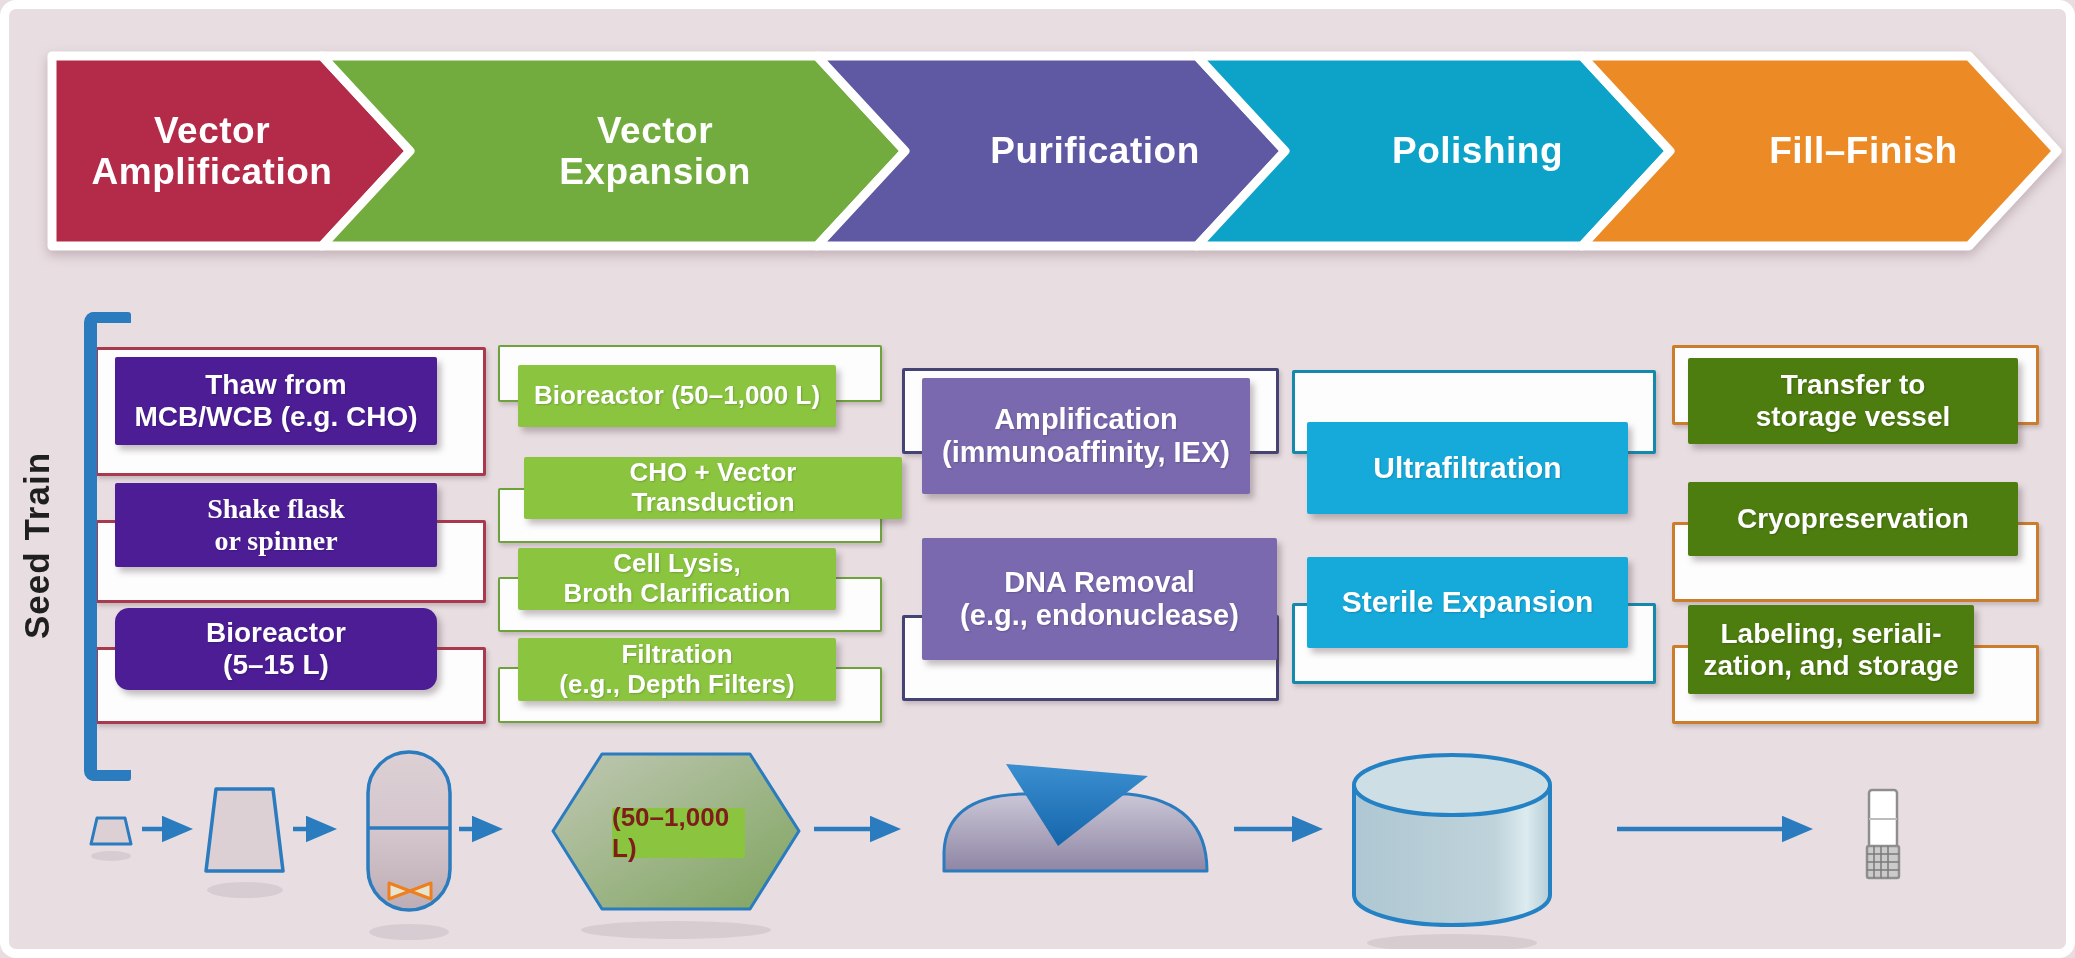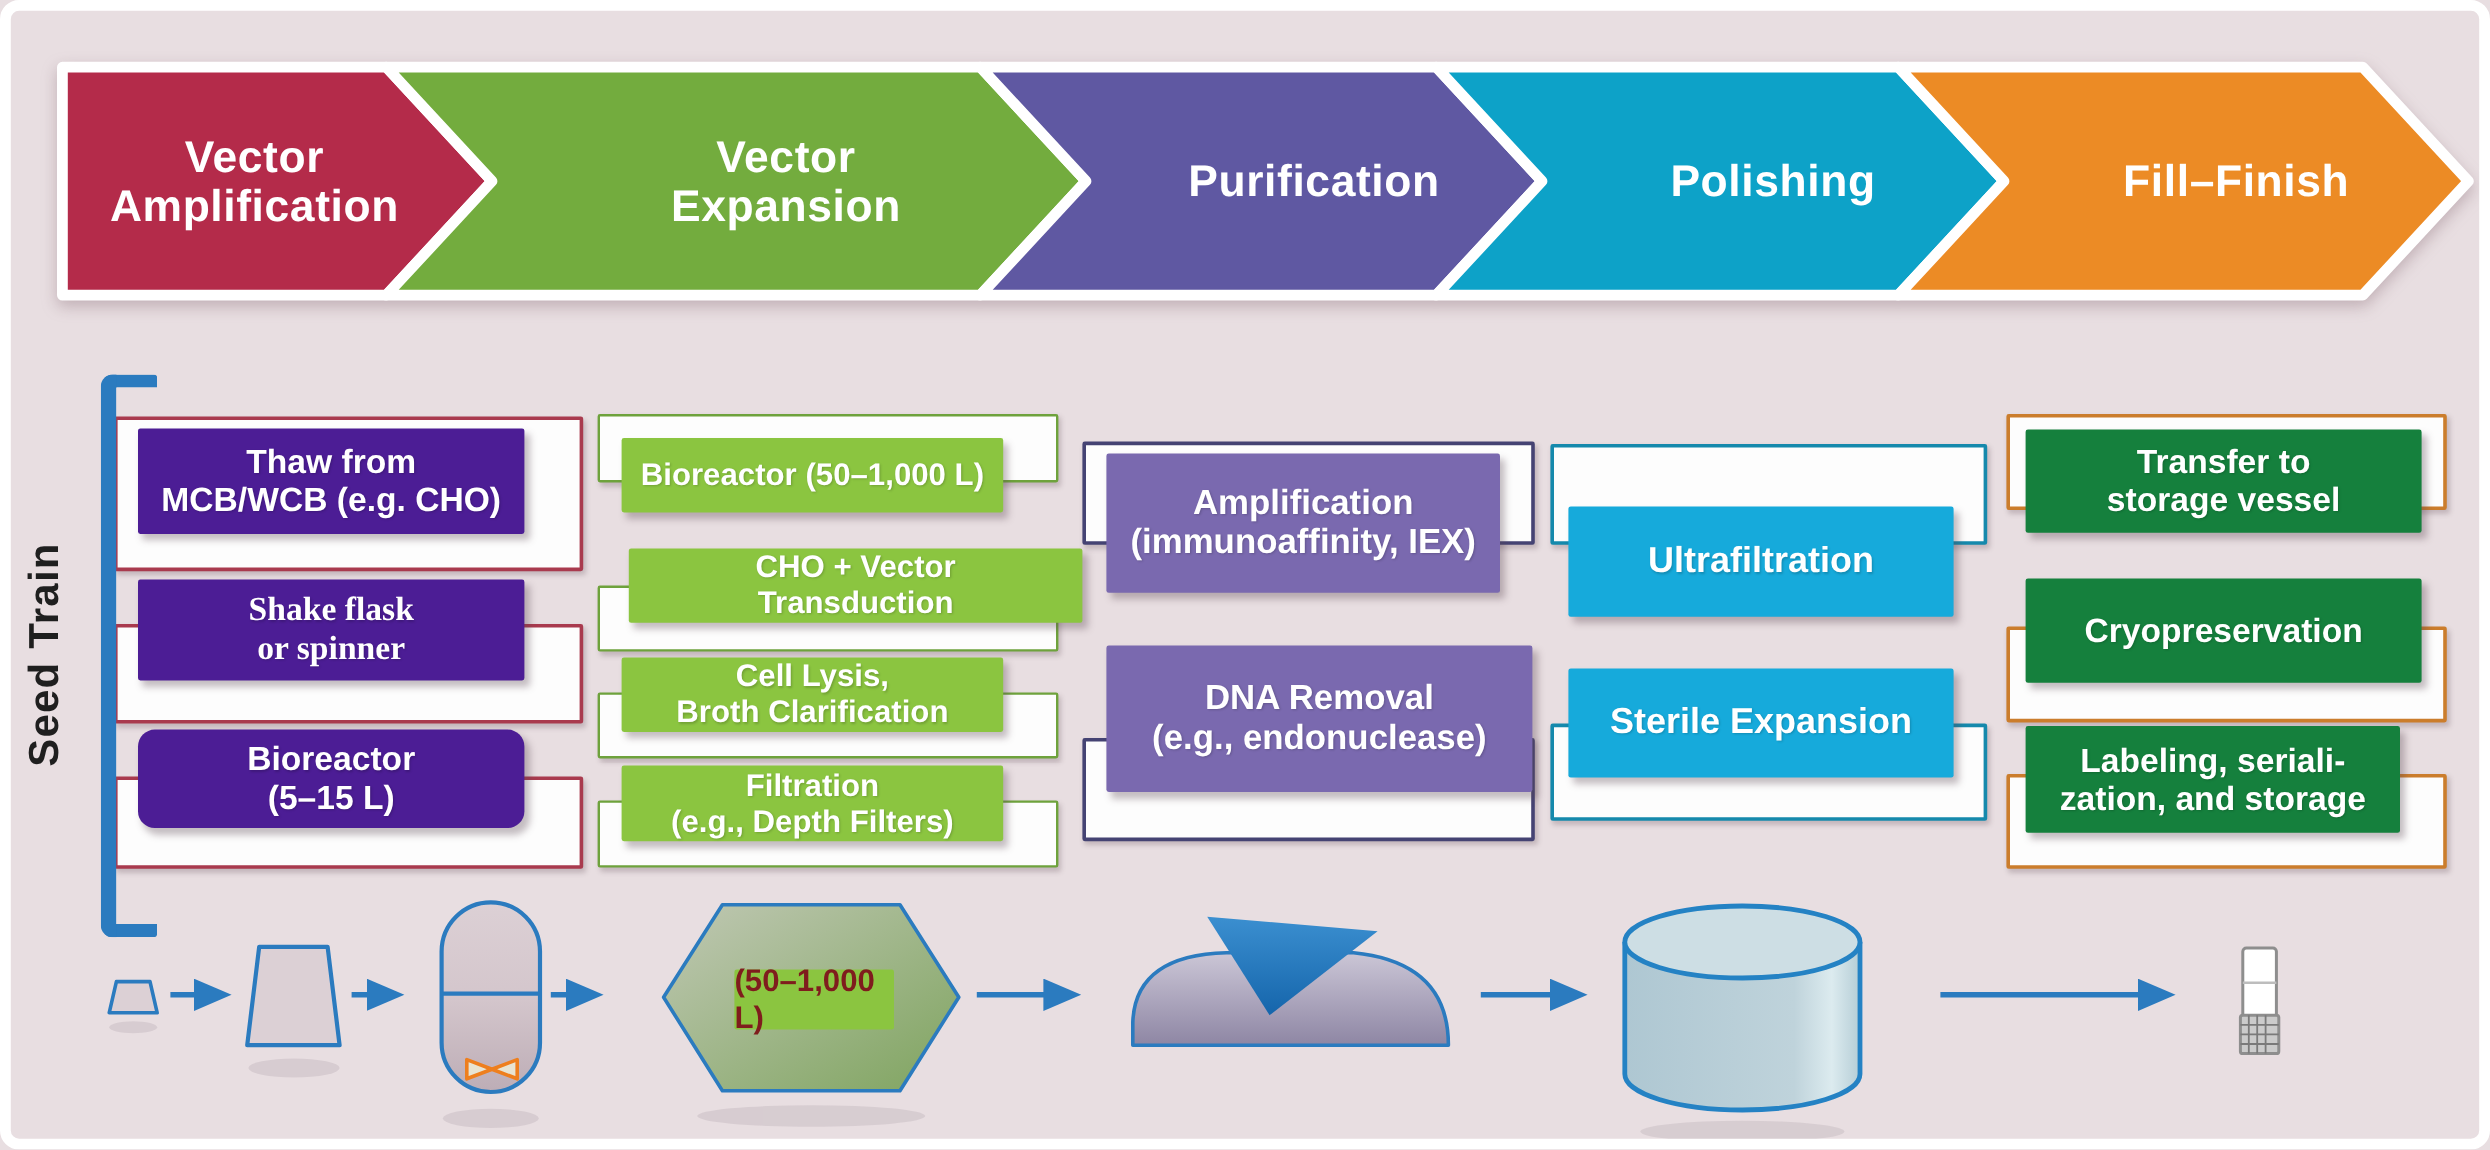--- a/index.html
+++ b/index.html
@@ -26,21 +26,21 @@
   .sb{
     position:absolute;z-index:2;display:flex;align-items:center;justify-content:center;
     color:#fff;font-weight:bold;text-align:center;line-height:1.14;white-space:pre-line;
     border-radius:2px;box-shadow:4px 5px 6px rgba(90,70,80,.35);
     text-shadow:1px 1px 2px rgba(0,0,0,.18);
   }
   .sb.red{background:#4c1d95;font-size:28px;}
   .sb.green{background:#8bc540;font-size:26px;}
   .sb.purple{background:#7a69af;font-size:29px;}
   .sb.cyan{background:#16aadb;font-size:30px;}
-  .sb.orange{background:#15803d;font-size:28px;}
+  .sb.orange{background:#4d7c0f;font-size:28px;}
   .bracket{
     position:absolute;left:84px;top:312px;width:34px;height:447px;z-index:3;
     border-left:13px solid #2b7bbf;border-top:11px solid #2b7bbf;border-bottom:11px solid #2b7bbf;
     border-radius:10px 3px 3px 10px;
   }
   .seed-train{
     position:absolute;left:10px;top:430px;width:54px;height:230px;z-index:3;
     display:flex;align-items:center;justify-content:center;
     writing-mode:vertical-rl;transform:rotate(180deg);
     font-size:35px;font-weight:600;color:#1f1f1f;letter-spacing:1px;
@@ -109,22 +109,22 @@
 <div class="ub cyan" style="left:1292px;top:370px;width:358px;height:78px;"></div>
 <div class="ub cyan" style="left:1292px;top:603px;width:358px;height:75px;"></div>
 <div class="sb cyan" style="left:1307px;top:422px;width:321px;height:92px;">Ultrafiltration</div>
 <div class="sb cyan" style="left:1307px;top:557px;width:321px;height:91px;">Sterile Expansion</div>
 
 <div class="ub orange" style="left:1672px;top:345px;width:361px;height:74px;"></div>
 <div class="ub orange" style="left:1672px;top:522px;width:361px;height:74px;"></div>
 <div class="ub orange" style="left:1672px;top:645px;width:361px;height:73px;"></div>
 <div class="sb orange" style="left:1688px;top:358px;width:330px;height:86px;">Transfer to
 storage vessel</div>
-<div class="sb orange" style="left:1688px;top:482px;width:330px;height:87px;">Cryopreservation</div>
-<div class="sb orange" style="left:1688px;top:605px;width:312px;height:89px;">Labeling, seriali-
+<div class="sb orange" style="left:1688px;top:482px;width:330px;height:74px;">Cryopreservation</div>
+<div class="sb orange" style="left:1688px;top:605px;width:286px;height:89px;">Labeling, seriali-
 zation, and storage</div>
 
 <svg id="equip-svg" style="left:0;top:740px;" width="2075" height="218" viewBox="0 0 2075 218">
   <defs>
     <marker id="arr" markerWidth="8" markerHeight="7" refX="1" refY="3" orient="auto">
       <path d="M0,0 L7,3 L0,6 Z" fill="#2b7bbf"></path>
     </marker>
     <linearGradient id="pinkGrad" x1="0" y1="0" x2="0" y2="1">
       <stop offset="0" stop-color="#dcd0d5"></stop>
         <stop offset="0.5" stop-color="#d4c6cc"></stop>

